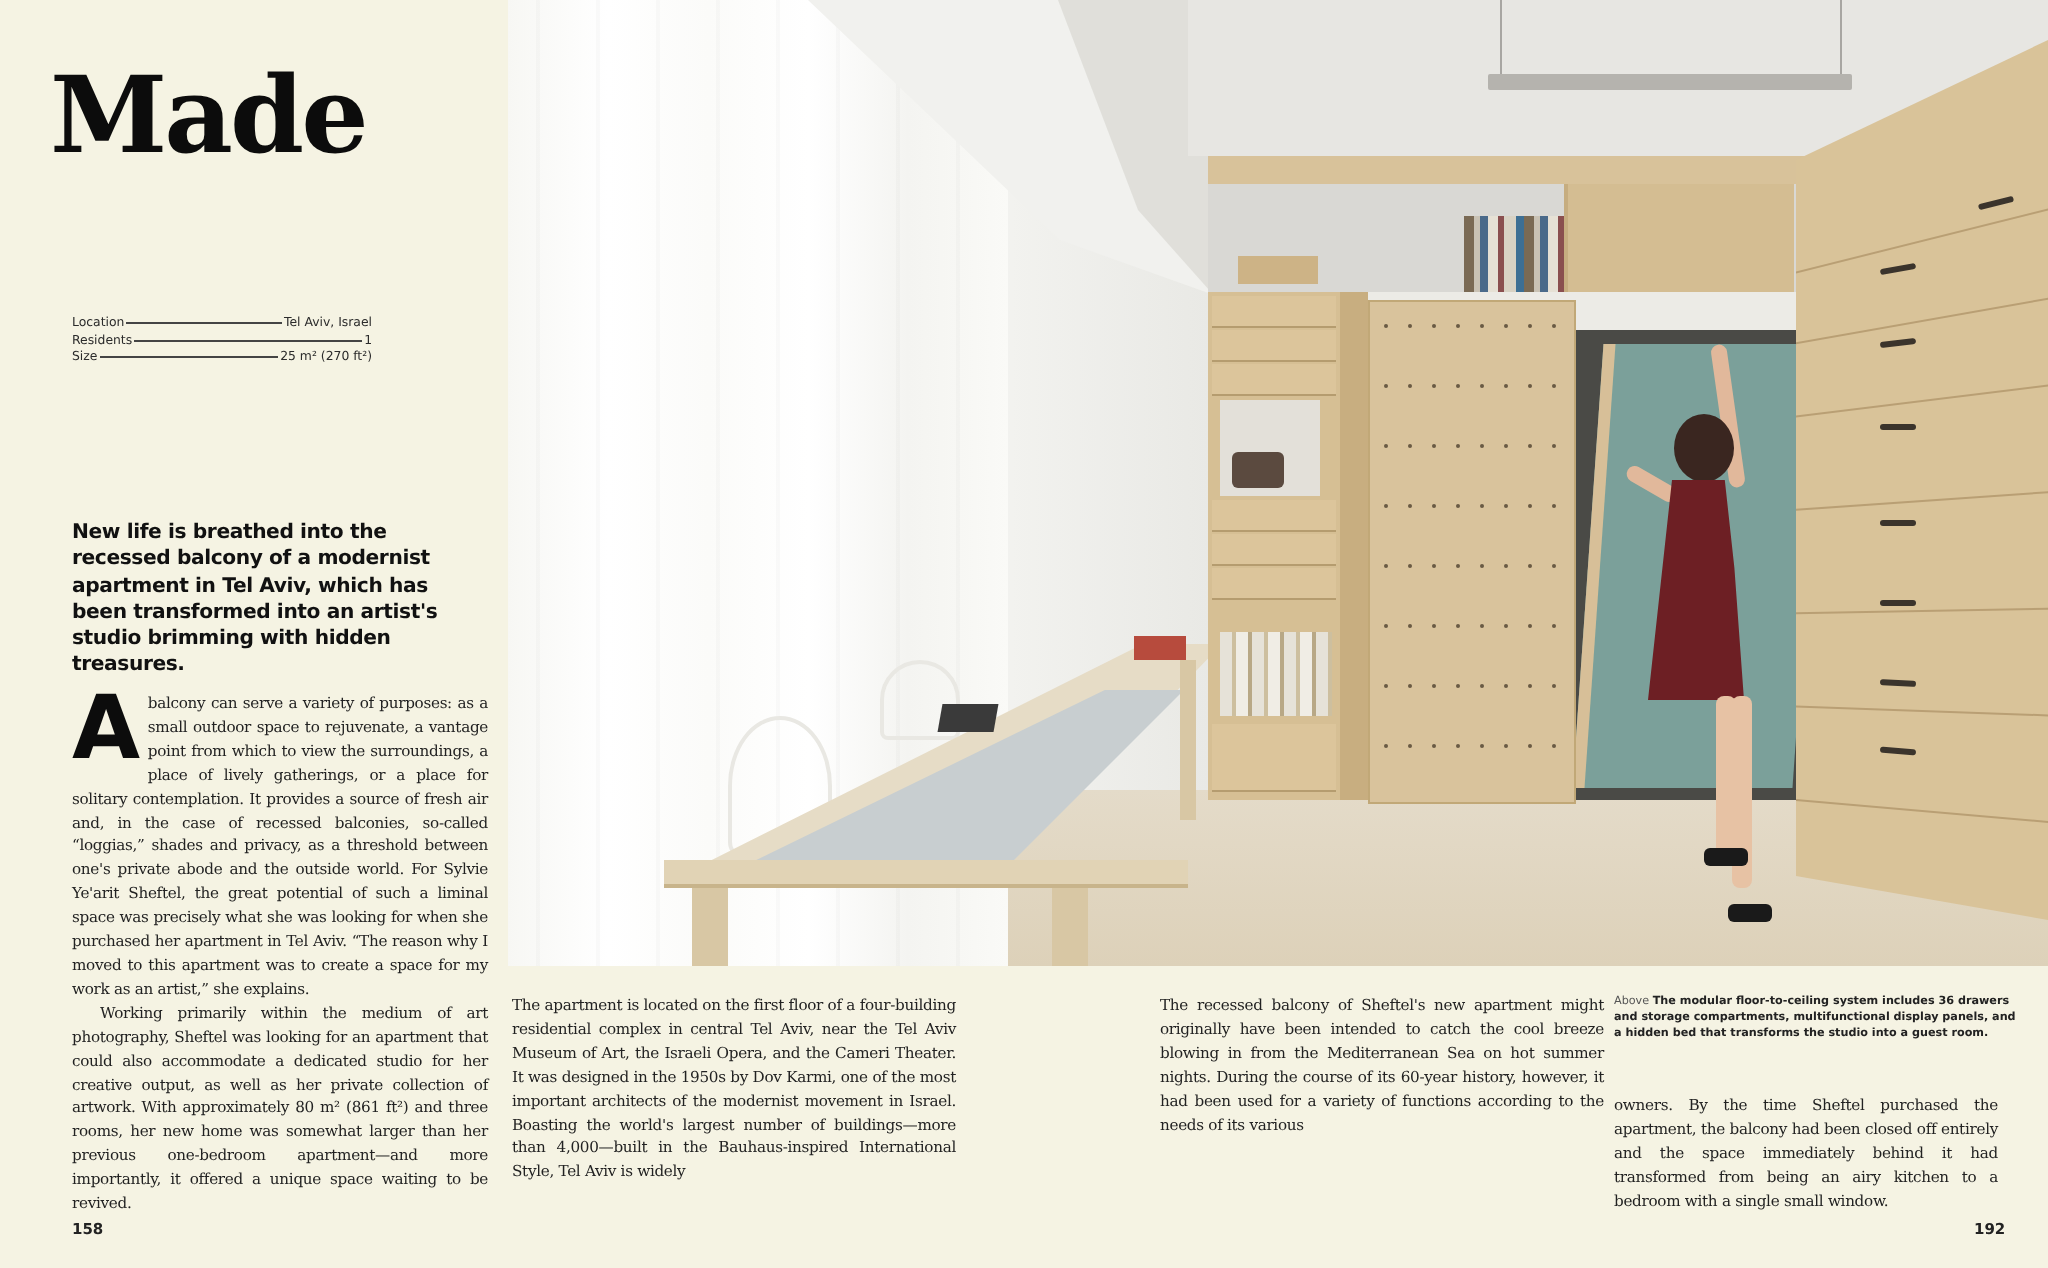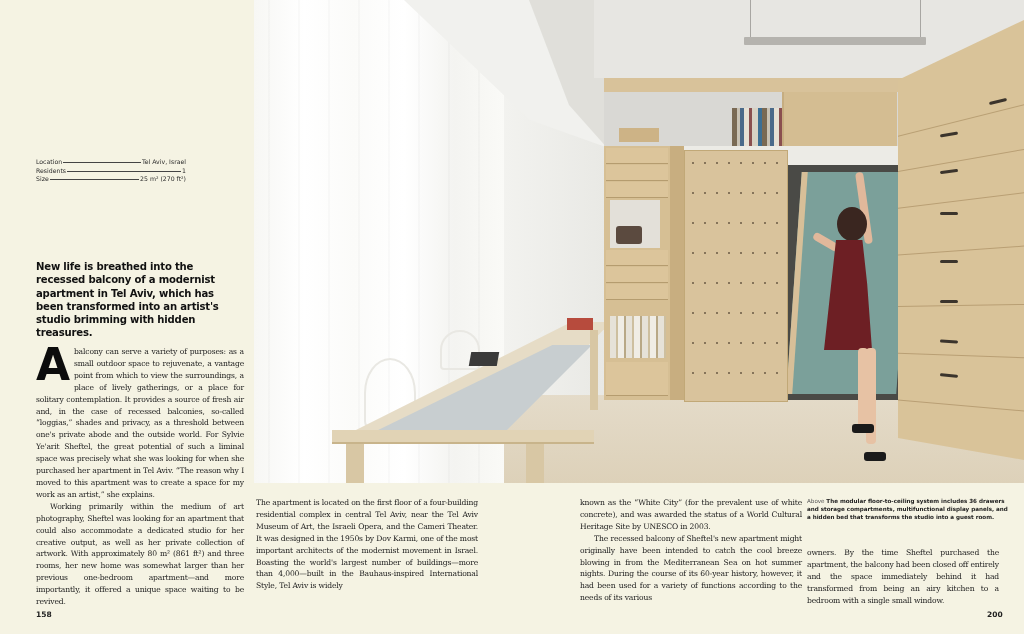--- a/index.html
+++ b/index.html
@@ -208,21 +208,21 @@
   <div class="woman-arm" style="left:558px;top:238px;width:28px;height:8px;transform:rotate(30deg)"></div>
   <div class="woman-head"></div>
   <div class="woman-dress"></div>
   <div class="woman-leg" style="left:604px;top:348px;height:80px"></div>
   <div class="woman-leg" style="left:612px;top:348px;height:96px"></div>
   <div class="shoe" style="left:598px;top:424px"></div>
   <div class="shoe" style="left:610px;top:452px"></div>
 </div>
 
 <h1 class="title">
-  <br>
+  <span>Made</span><br>
 </h1>
 
 <div class="facts">
   <div class="fact-row">
     <span>Location</span>
     <span class="lead"></span>
     <span>Tel Aviv, Israel</span>
   </div>
   <div class="fact-row">
     <span>Residents</span>
@@ -241,27 +241,26 @@
 <div class="col col1">
   <p><span class="dropcap">A</span><span>balcony can serve a variety of purposes: as a small outdoor space to rejuvenate, a vantage point from which to view the surroundings, a place of lively gatherings, or a place for solitary contemplation. It provides a source of fresh air and, in the case of recessed balconies, so-called “loggias,” shades and privacy, as a threshold between one's private abode and the outside world. For Sylvie Ye'arit Sheftel, the great potential of such a liminal space was precisely what she was looking for when she purchased her apartment in Tel Aviv. “The reason why I moved to this apartment was to create a space for my work as an artist,” she explains.</span></p>
   <p>Working primarily within the medium of art photography, Sheftel was looking for an apartment that could also accommodate a dedicated studio for her creative output, as well as her private collection of artwork. With approximately 80 m² (861 ft²) and three rooms, her new home was somewhat larger than her previous one-bedroom apartment—and more importantly, it offered a unique space waiting to be revived.</p>
 </div>
 
 <div class="col col2">
   <p>The apartment is located on the first floor of a four-building residential complex in central Tel Aviv, near the Tel Aviv Museum of Art, the Israeli Opera, and the Cameri Theater. It was designed in the 1950s by Dov Karmi, one of the most important architects of the modernist movement in Israel. Boasting the world's largest number of buildings—more than 4,000—built in the Bauhaus-inspired International Style, Tel Aviv is widely</p>
 </div>
 
 <div class="col col3">
-  <p>known as the “White City” (for the prevalent use of white concrete), and was awarded the status of a World Cultural Heritage Site by UNESCO in 2003.</p>
   <p>The recessed balcony of Sheftel's new apartment might originally have been intended to catch the cool breeze blowing in from the Mediterranean Sea on hot summer nights. During the course of its 60-year history, however, it had been used for a variety of functions according to the needs of its various</p>
 </div>
 
 <div class="caption">
   <span class="lbl">Above</span>
   <span class="txt">The modular floor-to-ceiling system includes 36 drawers and storage compartments, multifunctional display panels, and a hidden bed that transforms the studio into a guest room.</span>
 </div>
 
 <div class="col col4">
   <p>owners. By the time Sheftel purchased the apartment, the balcony had been closed off entirely and the space immediately behind it had transformed from being an airy kitchen to a bedroom with a single small window.</p>
 </div>
 
 <div class="folio folio-left">158</div>
-<div class="folio folio-right">200</div>
+<div class="folio folio-right">192</div>
 
 </body></html>

